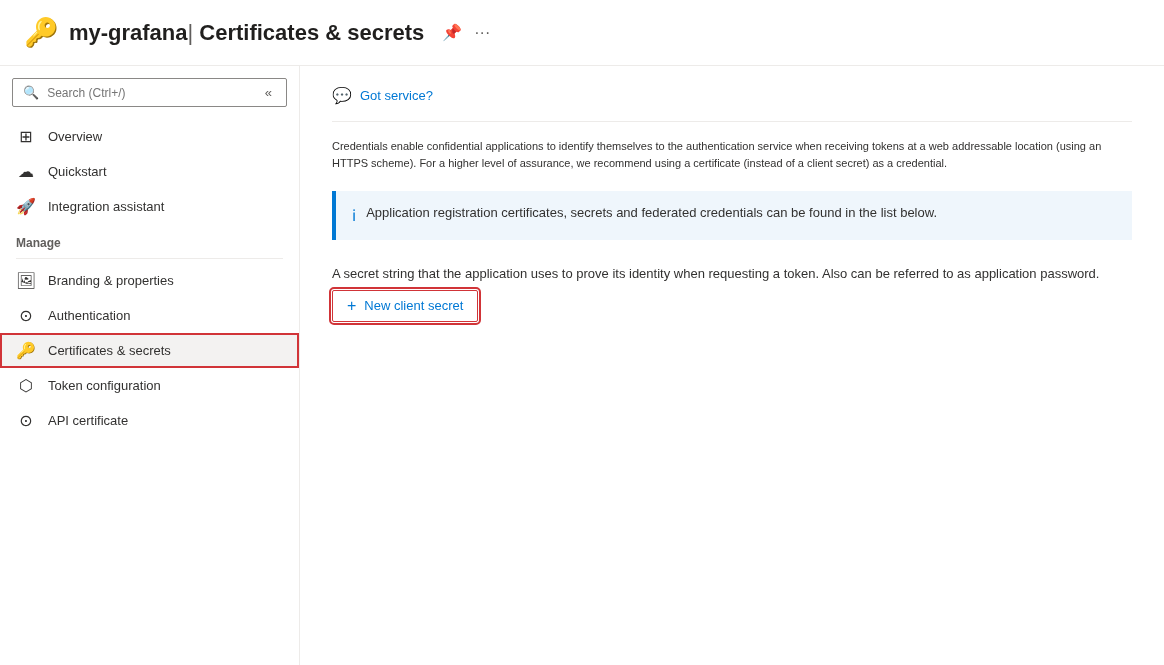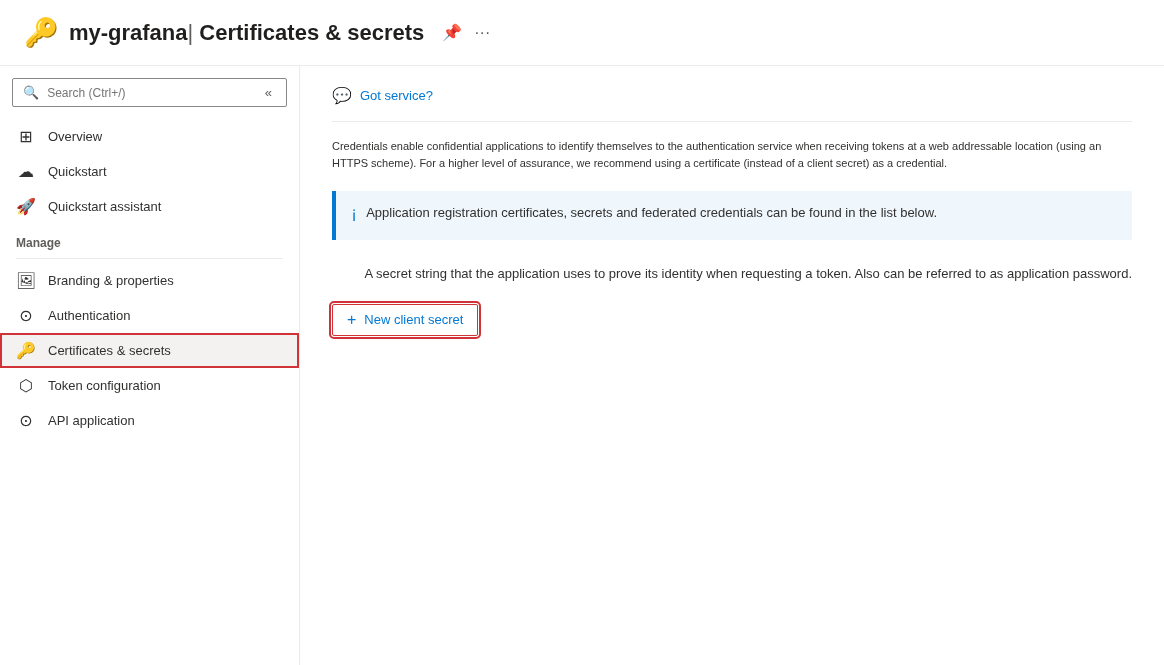--- a/index.html
+++ b/index.html
@@ -195,23 +195,22 @@
     }
     .tab.active {
       font-weight: 600;
       border-bottom: 2px solid #0078d4;
       color: #323130;
     }
 
     .secret-description {
       font-size: 13px;
       color: #323130;
-      margin-bottom: 20px;
+      margin-bottom: 6px;
       line-height: 1.5;
-      text-align: right;
     }
 
     
     .new-secret-btn {
       display: inline-flex;
       align-items: center;
       gap: 8px;
       padding: 6px 14px;
       border: 1px solid #d13438;
       border-radius: 2px;
@@ -257,21 +256,21 @@
       <span>Overview</span>
     </div>
 
     <div class="nav-item">
       <span class="nav-item-icon">☁</span>
       <span>Quickstart</span>
     </div>
 
     <div class="nav-item">
       <span class="nav-item-icon">🚀</span>
-      <span>Quickstart assistant</span>
+      <span>Integration assistant</span>
     </div>
 
     <div class="nav-section-label">Manage</div>
     <hr class="nav-divider">
 
     <div class="nav-item">
       <span class="nav-item-icon">🖼</span>
       <span>Branding &amp; properties</span>
     </div>
 
@@ -285,21 +284,21 @@
       <span>Certificates &amp; secrets</span>
     </div>
 
     <div class="nav-item">
       <span class="nav-item-icon">⬡</span>
       <span>Token configuration</span>
     </div>
 
     <div class="nav-item">
       <span class="nav-item-icon">⊙</span>
-      <span>API application</span>
+      <span>API certificate</span>
     </div>
 
   </div>
 
   <div class="content">
 
     
     <div class="feedback-row">
       <span class="feedback-icon">💬</span>
       <span>Got service?</span>

